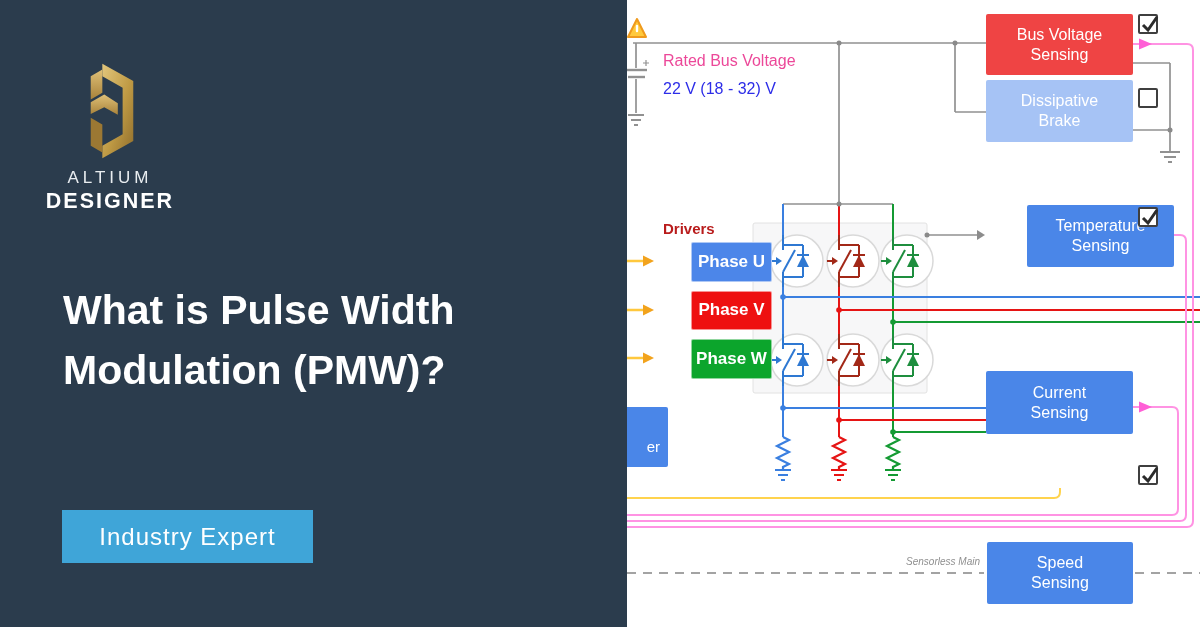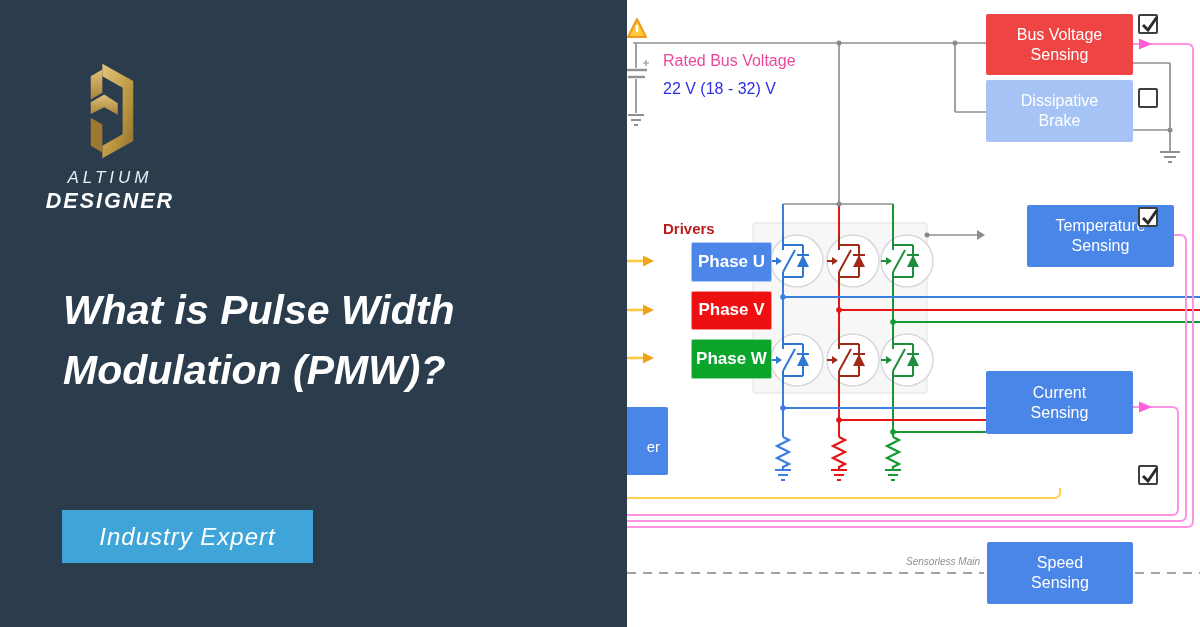--- a/index.html
+++ b/index.html
@@ -25,42 +25,42 @@
   .blk.bus{left:359px;top:14px;width:147px;height:61px;}
   .blk.brake{left:359px;top:80px;width:147px;height:62px;}
   .blk.temp{left:359px;top:205px;width:147px;height:62px;margin-left:41px;}
   .blk.current{left:359px;top:371px;width:147px;height:63px;}
   .blk.overcurrent{left:359px;top:434px;width:147px;height:53px;border-top:1px solid rgba(255,255,255,.5);}
   .blk.speed{left:360px;top:542px;width:146px;height:62px;}
   .blk.phase{left:28px;width:79px;height:38px;font-weight:700;font-size:17px;border:1px solid rgba(255,255,255,.55);margin-left:36px;}
   .blk.phase-u{top:242px;}
   .blk.phase-v{top:291px;height:37px;}
   .blk.phase-w{top:339px;}
-  .blk.partial{left:-17px;top:407px;width:58px;height:68px;display:block;text-align:right;
+  .blk.partial{left:-17px;top:407px;width:58px;height:60px;display:block;text-align:right;
     font-size:15px;line-height:20px;padding-top:10px;box-sizing:border-box;padding-right:8px;}
 
   .lbl{position:absolute;color:#ec4899;font-size:16px;}
   .lbl.rated{left:36px;top:52px;}
   .lbl.rated-val{left:36px;top:80px;color:#2d2de8;}
   .lbl.drivers{left:36px;top:220px;font-size:15px;font-weight:700;color:#b91c1c;}
   .lbl.sensorless{left:193px;top:556px;width:160px;text-align:right;font-style:italic;
     font-size:10px;color:#8f8f8f;}
 
   .checkbox{position:absolute;left:511px;width:20px;height:20px;background:#fff;
     border:2.5px solid #3f3f3f;border-radius:2px;box-sizing:border-box;}
   .checkbox svg{display:none;position:absolute;left:0;top:-2px;}
   .checkbox.checked svg{display:block;}
   .cb1{top:14px;} .cb2{top:88px;} .cb3{top:207px;} .cb4{top:465px;}
 </style>
 </head>
 <body>
 
 <div class="page">
 
-  <div class="left-panel" style="background: rgb(43, 60, 77); font-style: italic;">
+  <div class="left-panel" style="background: rgb(43, 60, 77);">
 
     <svg class="logo" viewBox="0 0 60 100">
       <defs>
         <linearGradient id="gold1" x1="0" y1="0" x2="1" y2="1">
           <stop offset="0" stop-color="#e2c67c"></stop>
             <stop offset="0.55" stop-color="#bf9a44"></stop>
             <stop offset="1" stop-color="#8f6d2c"></stop>
         </linearGradient>
         <linearGradient id="gold2" x1="0" y1="0" x2="0" y2="1">
           <stop offset="0" stop-color="#dfc077"></stop>

